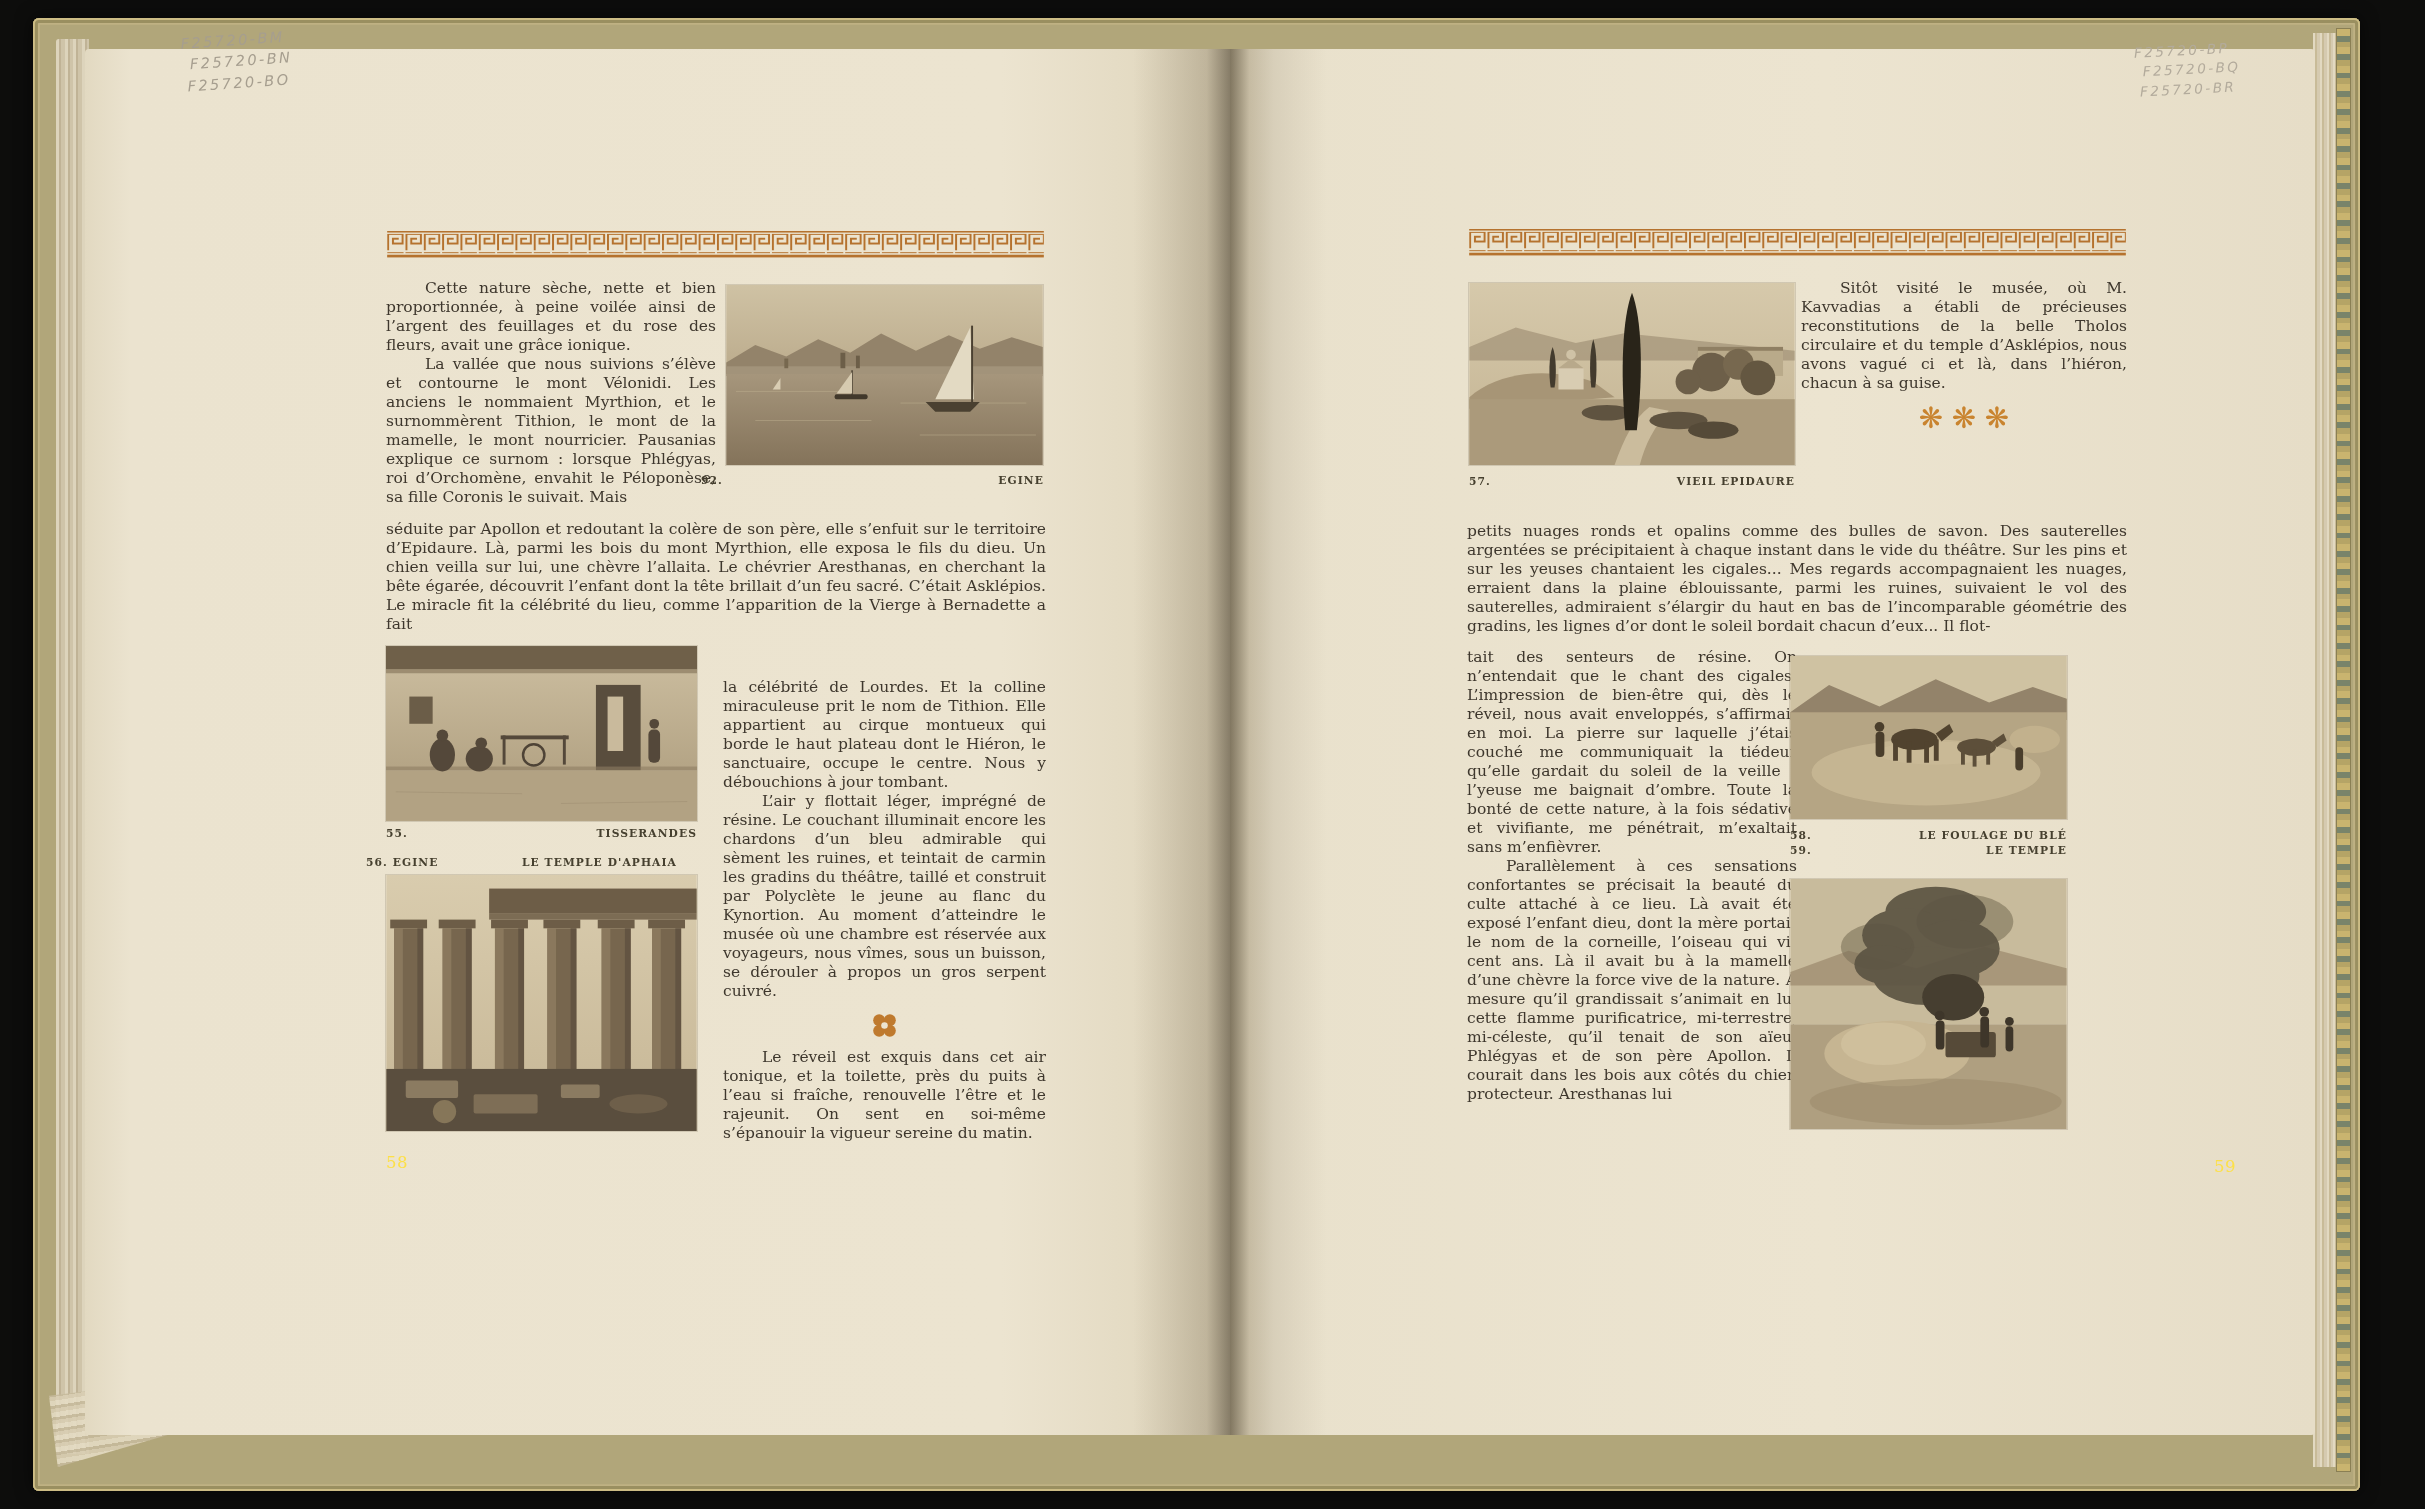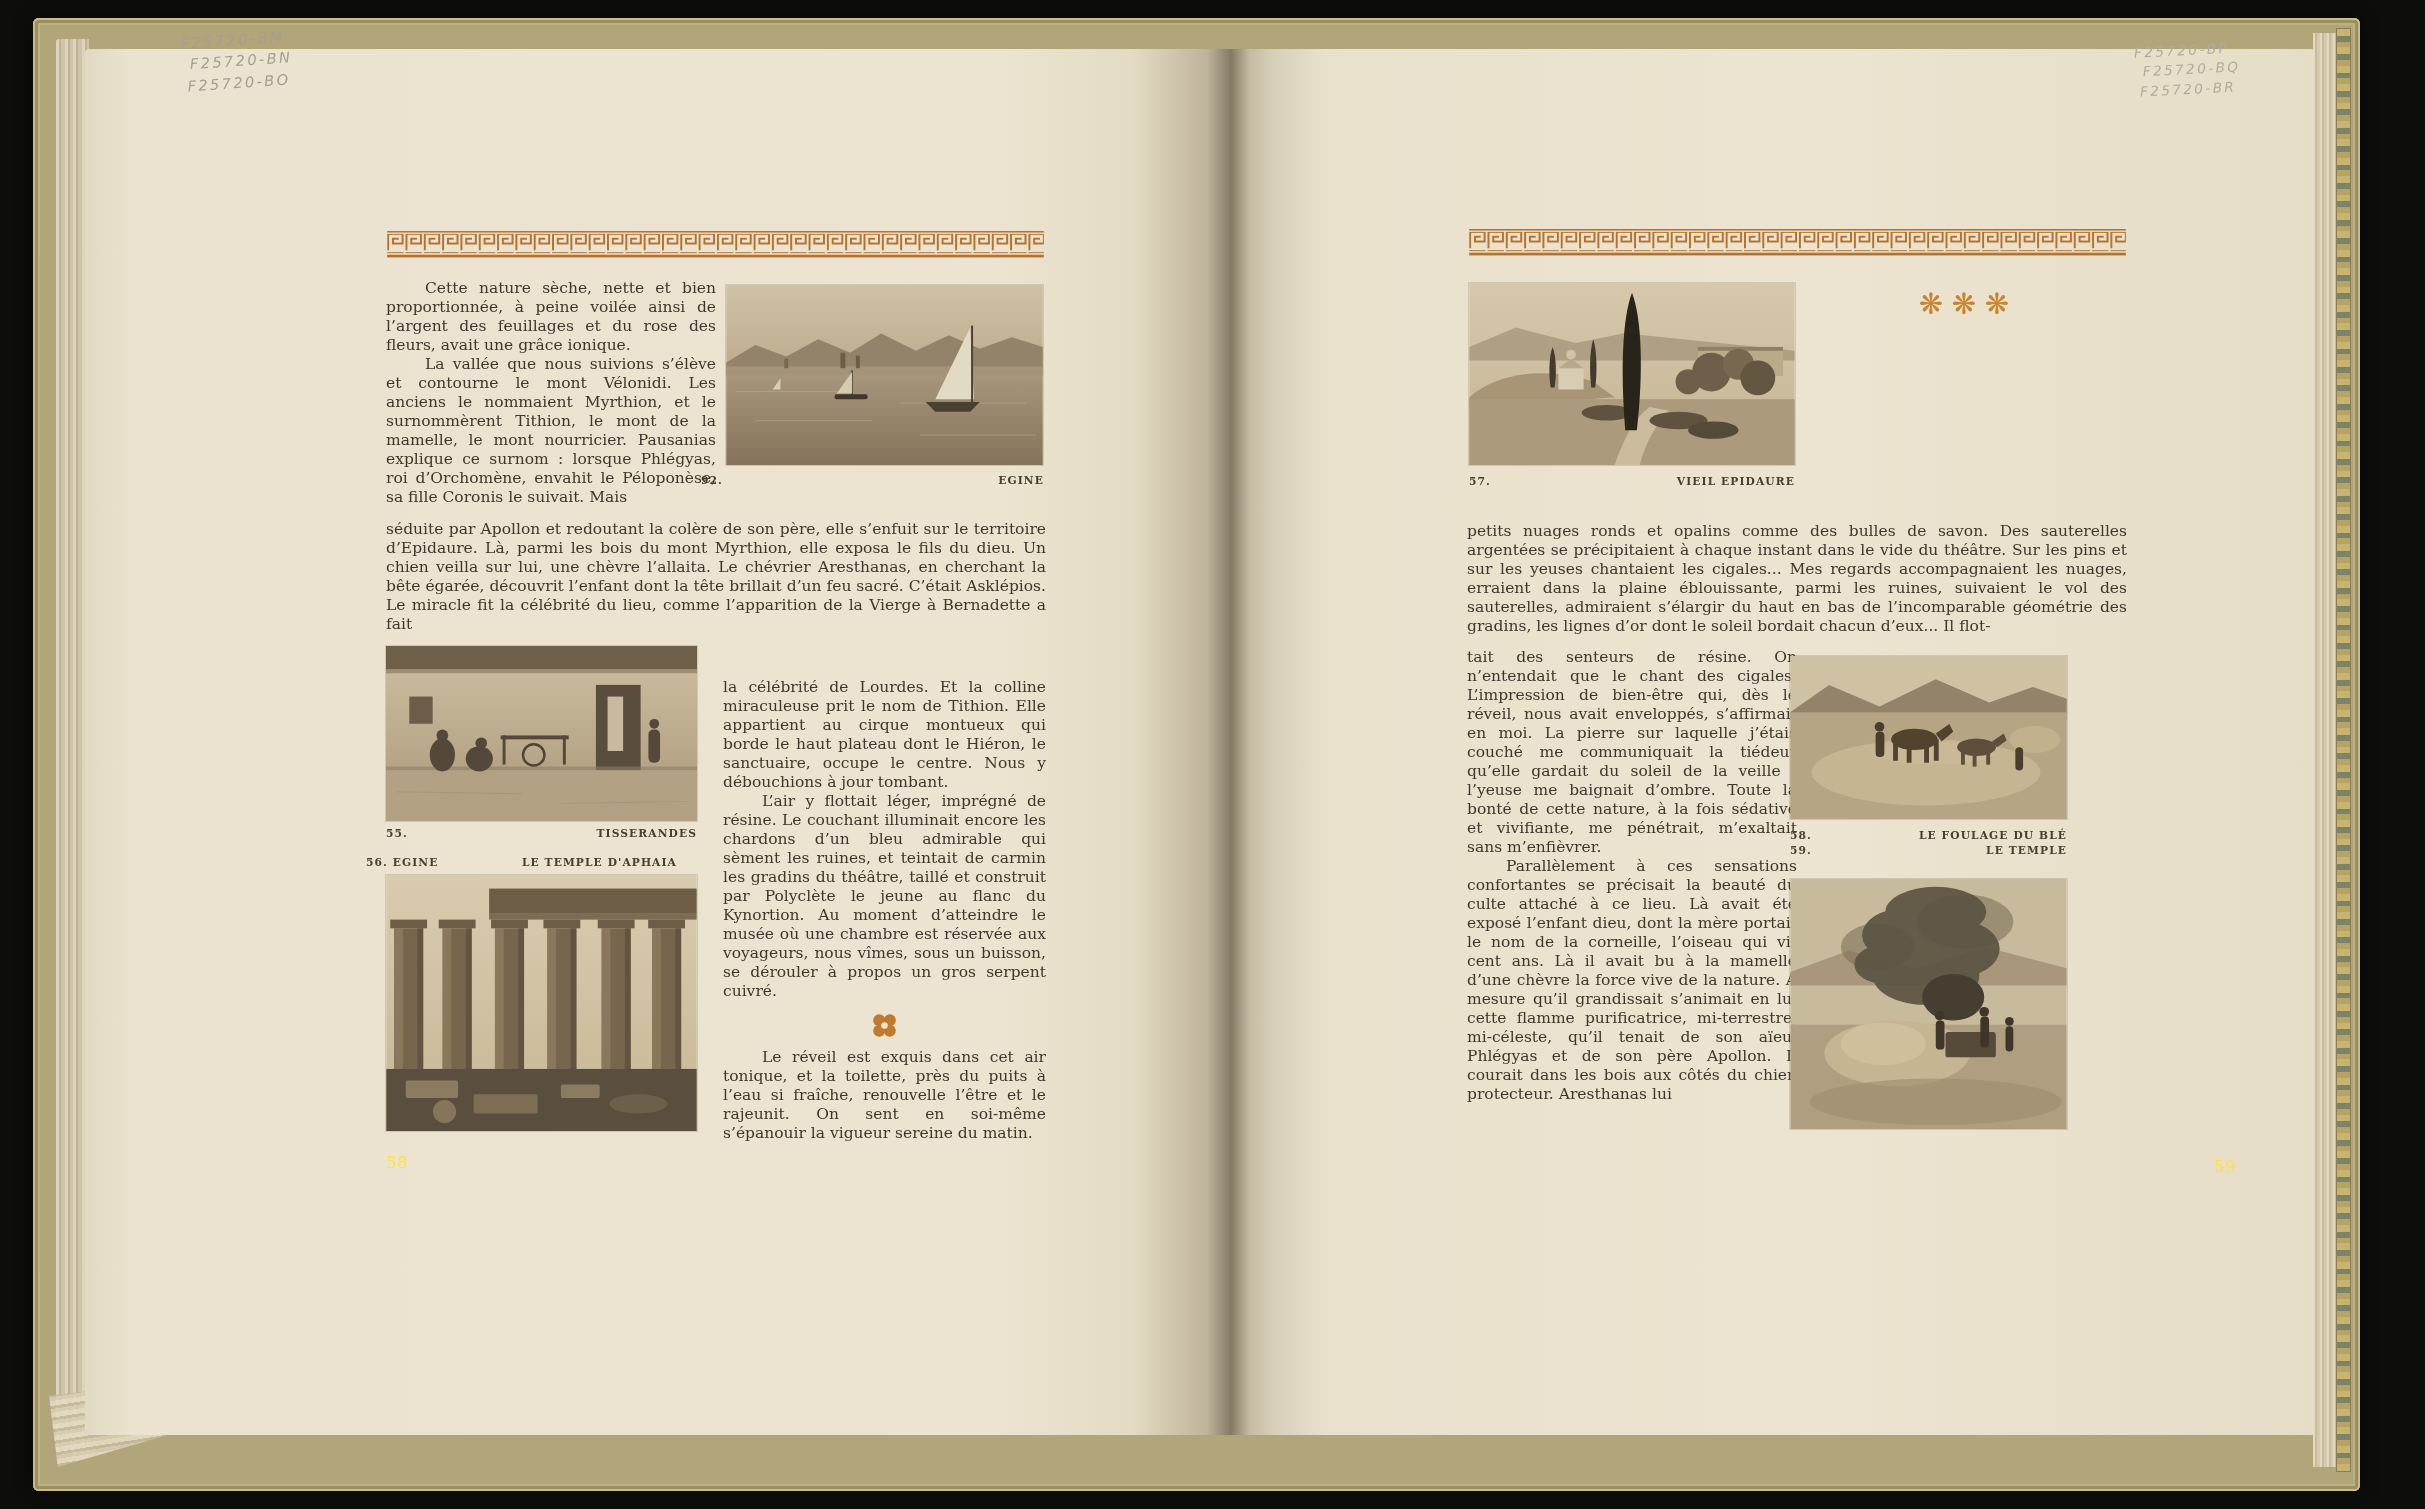--- a/index.html
+++ b/index.html
@@ -314,20 +314,21 @@
     <ellipse cx="252" cy="152" rx="26" ry="9" fill="#554a38"></ellipse>
     <path d="M168 10 C178 36 180 90 173 152 L161 152 C156 90 158 36 168 10 Z" fill="#292419"></path>
   </svg>
 </figure>
 <div class="cap-row" style="left:1469px;top:475px;width:326px;">
   <span>57.</span>
   <span>VIEIL EPIDAURE</span>
 </div>
 
 <div class="flowcol" style="left:1801px;top:279px;width:326px;">
+  <p class="txt indent">Sitôt visité le musée, où M. Kavvadias a établi de précieuses reconstitutions de la belle Tholos circulaire et du temple d’Asklépios, nous avons vagué ci et là, dans l’hiéron, chacun à sa guise.</p>
   <div class="orn-wrap">
     <span class="asterisks">❋❋❋</span>
   </div>
 </div>
 
 <div class="flowcol" style="left:1467px;top:522px;width:660px;">
   <p class="txt">petits nuages ronds et opalins comme des bulles de savon. Des sauterelles argentées se précipitaient à chaque instant dans le vide du théâtre. Sur les pins et sur les yeuses chantaient les cigales... Mes regards accompagnaient les nuages, erraient dans la plaine éblouissante, parmi les ruines, suivaient le vol des sauterelles, admiraient s’élargir du haut en bas de l’incomparable géométrie des gradins, les lignes d’or dont le soleil bordait chacun d’eux... Il flot-</p>
 </div>
 
 <div class="flowcol" style="left:1467px;top:648px;width:330px;">

